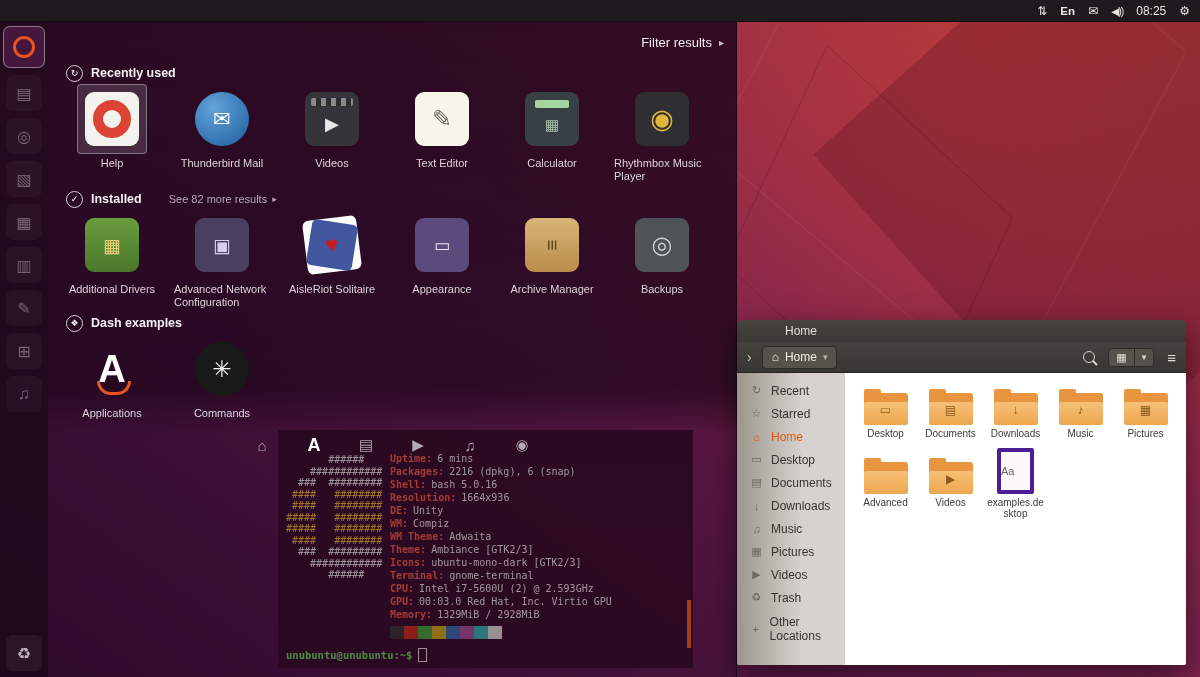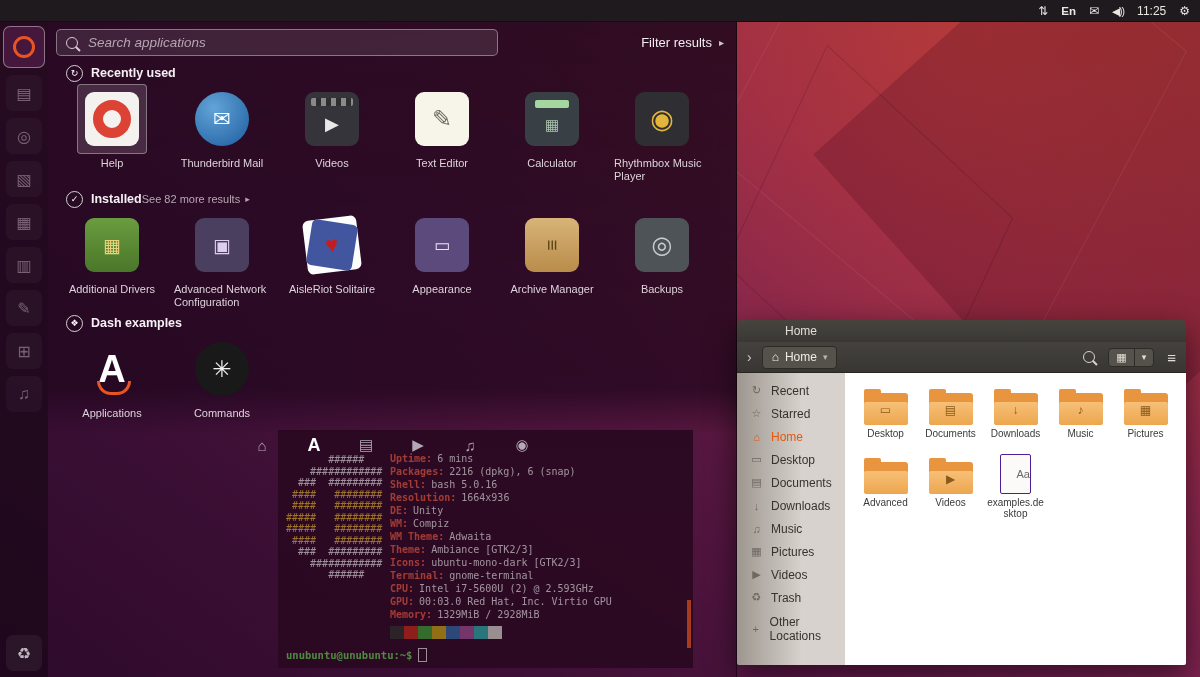--- a/index.html
+++ b/index.html
@@ -48,21 +48,21 @@
   .mag::after{content:"";position:absolute;width:6px;height:1.6px;background:currentColor;right:-4px;bottom:-2px;transform:rotate(45deg)}
   .search-bar .mag{color:#d9c8d4}
   .search-input{flex:1;background:transparent;border:none;outline:none;color:#efe8ee;font-size:13.5px;font-family:inherit}
   .search-input::placeholder{color:#b7a5b3;font-style:italic}
   .filter{position:absolute;right:12px;top:13px;color:#f1edf1;font-size:13px;cursor:pointer;display:flex;align-items:center}
   .filter .caret{font-size:10px;color:#cfc4cd;margin-left:7px}
   .sec-head{position:absolute;left:18px;display:flex;align-items:center;height:18px}
   .sec-icon{width:15px;height:15px;border:1px solid rgba(255,255,255,0.8);border-radius:50%;
     display:flex;align-items:center;justify-content:center;font-size:9px;color:#fff;flex:none}
   .sec-title{margin-left:8px;font-size:12.5px;font-weight:bold;color:#f4f0f4}
-  .sec-link{margin-left:0;font-size:11px;color:#b7a6b3;cursor:pointer}
+  .sec-link{margin-left:27px;font-size:11px;color:#b7a6b3;cursor:pointer}
   .sec-link-caret{margin-left:5px;font-size:9px;color:#b7a6b3;cursor:pointer}
   .tile-row{position:absolute;left:16px;display:flex}
   .tile{width:96px;margin-right:14px;display:flex;flex-direction:column;align-items:center;cursor:pointer}
   .tile-hl{padding:7px;border:1px solid transparent;border-radius:4px}
   .tile-hl.selected{background:rgba(255,255,255,0.14);border-color:rgba(255,255,255,0.35)}
   .app-icon{width:54px;height:54px;border-radius:9px;position:relative;
     display:flex;align-items:center;justify-content:center;font-size:24px}
   .tile-label{margin-top:3px;font-size:11px;line-height:1.18;color:#ded4dc;text-align:left;max-width:96px}
   .icon-help{background:#f4f2ef}
   .icon-help::before{content:"";width:38px;height:38px;box-sizing:border-box;border-radius:50%;border:10px solid #dd4335}
@@ -141,38 +141,38 @@
   .fw-main{flex:1;background:#ffffff;padding:12px 10px;box-sizing:border-box;overflow:hidden;
     display:grid;grid-template-columns:repeat(5,1fr);grid-auto-rows:min-content;row-gap:14px;column-gap:4px}
   .fitem{display:flex;flex-direction:column;align-items:center;cursor:pointer}
   .fi-icon{height:40px;display:flex;align-items:flex-end;justify-content:center;margin-bottom:3px}
   .ficon{position:relative}
   .ficon.folder{width:44px;height:32px;background:#e9953f;border-radius:3px}
   .ficon.folder::before{content:"";position:absolute;top:-4px;left:0;width:17px;height:6px;background:#e9953f;border-radius:2px 2px 0 0}
   .ficon.folder::after{content:"";position:absolute;left:0;right:0;bottom:0;height:23px;
     background:linear-gradient(#f6c077,#eda64f);border-radius:2px 2px 3px 3px}
   .ficon.folder .emblem{position:absolute;z-index:1;left:0;width:100%;text-align:center;top:10px;color:#8a5a1d;font-size:12px}
-  .ficon.file{width:29px;height:38px;background:#fbfaf8;border:1px solid #4c1d95;border-radius:2px;
-    display:flex;align-items:center;justify-content:flex-end}
+  .ficon.file{width:29px;height:38px;background:#fbfaf8;border:4px solid #4c1d95;border-radius:2px;
+    display:flex;align-items:center;justify-content:flex-start}
   .ficon.file .emblem{color:#6d6862;font-size:11px}
   .flabel{font-size:10px;color:#3a3a3a;text-align:center;max-width:60px;line-height:1.15;overflow-wrap:anywhere}
 </style>
 </head>
 <body>
 
 <div class="deco d2"></div>
 <div class="deco d1"></div>
 <div class="deco d3"></div>
 
 <div id="panel">
   <span class="ind">⇅</span>
   <span class="ind kbd">En</span>
   <span class="ind">✉</span>
   <span class="ind vol">◀))</span>
-  <span class="ind clock">11:25</span>
+  <span class="ind clock">08:25</span>
   <span class="ind">⚙</span>
 </div>
 
 <div id="launcher">
   <div class="l-list">
 
       <div class="l-item">
         <div class="l-icon icon-bfb">
           <span></span>
         </div>
@@ -287,24 +287,20 @@
       <div class="pal" style="background: rgb(211, 208, 201);"></div>
     </div>
   <div class="t-prompt">
       <span>unubuntu@unubuntu:~$</span>
       <span class="cursor"></span>
     </div>
   <div class="t-scroll"></div>
 </div>
 
 <div id="dash">
-  <div class="search-bar">
-    <span class="mag"></span>
-    <input class="search-input" placeholder="Search applications" style="">
-  </div>
   <div class="filter">
     <span>Filter results</span>
       <span class="caret">▸</span>
   </div>
 
   <div class="sec-head" style="top:42px">
     <span class="sec-icon">↻</span>
     <span class="sec-title">Recently used</span>
   </div>
   <div class="tile-row" style="top:62px">

